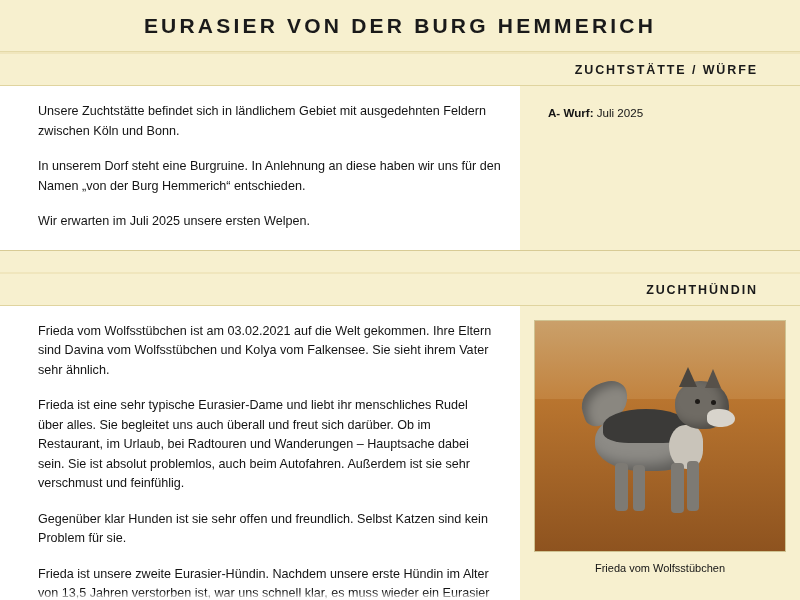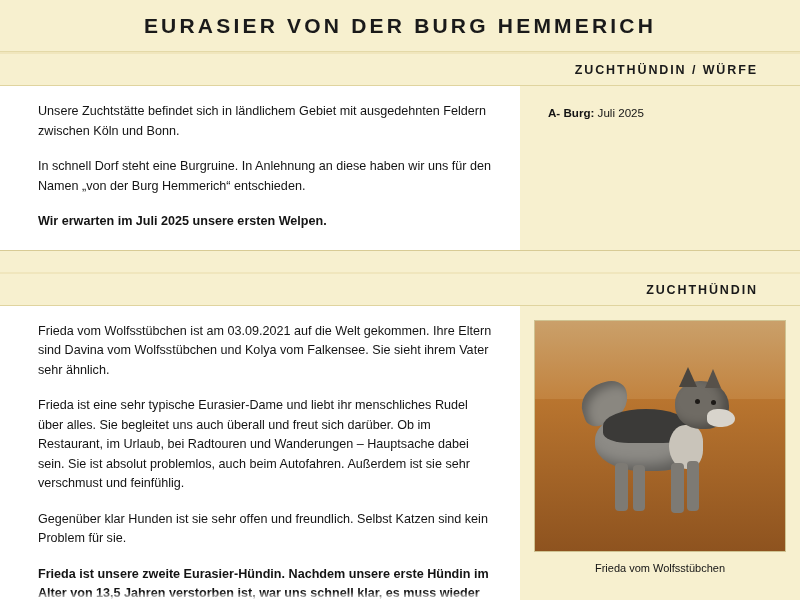--- a/index.html
+++ b/index.html
@@ -85,21 +85,21 @@
     background: #f7f0cf;
     padding: 18px 10px 10px 28px;
   }
 
   p.para {
     margin: 0 0 16px 0;
     font-size: 12.6px;
     line-height: 1.55;
     color: #141414;
   }
-  p.para:last-child { margin-bottom: 0; font-weight: bold; }
+  p.para:last-child { margin-bottom: 0; }
 
   .wurf-line {
     font-size: 11.6px;
     color: #141414;
     line-height: 1.5;
   }
   .wurf-label {
     font-weight: bold;
   }
 
@@ -278,52 +278,52 @@
 
 <div class="page">
 
   <div class="header">
     <h1>EURASIER VON DER BURG HEMMERICH</h1>
   </div>
 
   <div class="zs-band">
     <div class="left-pad"></div>
     <div class="right-title">
-      <div class="section-title">ZUCHTHÜNDIN / WÜRFE</div>
+      <div class="section-title">ZUCHTSTÄTTE / WÜRFE</div>
     </div>
   </div>
 
   <div class="body-split">
     <div class="left">
       <p class="para">Unsere Zuchtstätte befindet sich in ländlichem Gebiet mit ausgedehnten Feldern zwischen Köln und Bonn.</p>
-      <p class="para">In schnell Dorf steht eine Burgruine. In Anlehnung an diese haben wir uns für den Namen „von der Burg Hemmerich“ entschieden.</p>
+      <p class="para">In unserem Dorf steht eine Burgruine. In Anlehnung an diese haben wir uns für den Namen „von der Burg Hemmerich“ entschieden.</p>
       <p class="para">Wir erwarten im Juli 2025 unsere ersten Welpen.</p>
     </div>
     <div class="right">
       <div class="wurf-line">
-        <span class="wurf-label">A- Burg:</span>
+        <span class="wurf-label">A- Wurf:</span>
         <span>Juli 2025</span>
       </div>
     </div>
   </div>
 
   <div class="strip-row">
     <div class="s-left band-rule"></div>
     <div class="s-right band-rule"></div>
   </div>
   <div class="zs-band">
     <div class="left-pad"></div>
     <div class="right-title">
       <div class="section-title">ZUCHTHÜNDIN</div>
     </div>
   </div>
 
   <div class="zh-wrapper">
     <div class="zh-left">
-      <p class="para">Frieda vom Wolfsstübchen ist am 03.09.2021 auf die Welt gekommen. Ihre Eltern sind Davina vom Wolfsstübchen und Kolya vom Falkensee. Sie sieht ihrem Vater sehr ähnlich.</p>
+      <p class="para">Frieda vom Wolfsstübchen ist am 03.02.2021 auf die Welt gekommen. Ihre Eltern sind Davina vom Wolfsstübchen und Kolya vom Falkensee. Sie sieht ihrem Vater sehr ähnlich.</p>
       <p class="para">Frieda ist eine sehr typische Eurasier-Dame und liebt ihr menschliches Rudel über alles. Sie begleitet uns auch überall und freut sich darüber. Ob im Restaurant, im Urlaub, bei Radtouren und Wanderungen – Hauptsache dabei sein. Sie ist absolut problemlos, auch beim Autofahren. Außerdem ist sie sehr verschmust und feinfühlig.</p>
       <p class="para">Gegenüber klar Hunden ist sie sehr offen und freundlich. Selbst Katzen sind kein Problem für sie.</p>
       <p class="para">Frieda ist unsere zweite Eurasier-Hündin. Nachdem unsere erste Hündin im Alter von 13,5 Jahren verstorben ist, war uns schnell klar, es muss wieder ein Eurasier ins Haus.</p>
     </div>
     <div class="zh-right">
       <div class="photo">
         <div class="sky"></div>
         <div class="ground"></div>
         <div class="dog">
           <div class="tail"></div>

